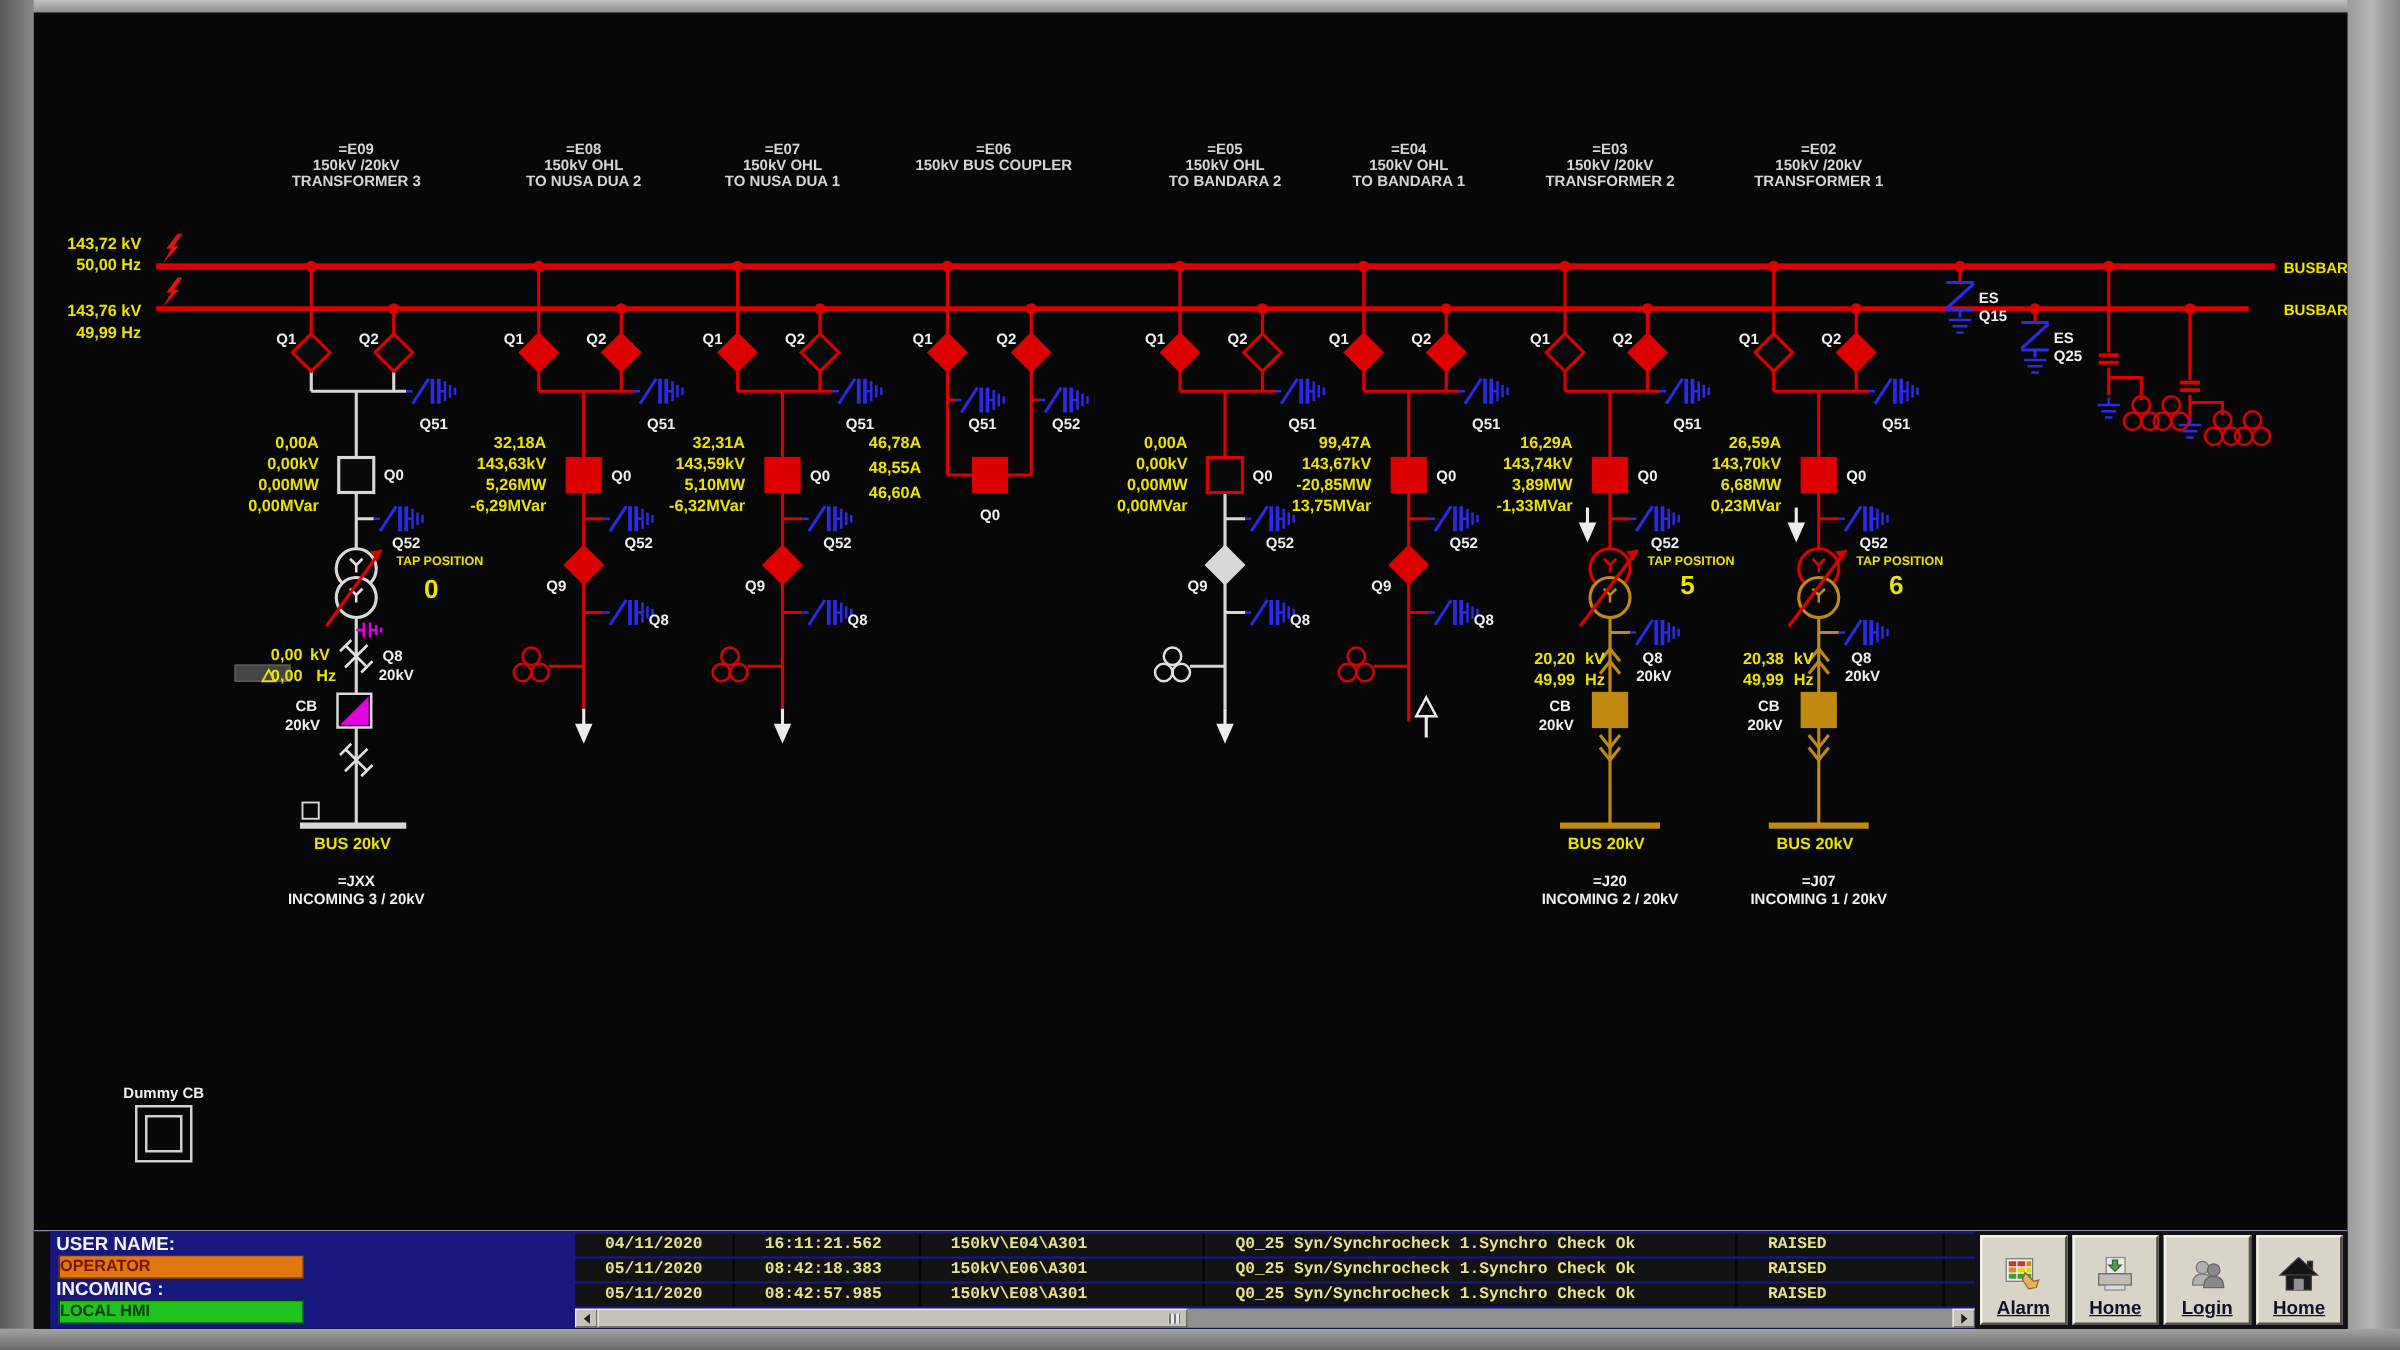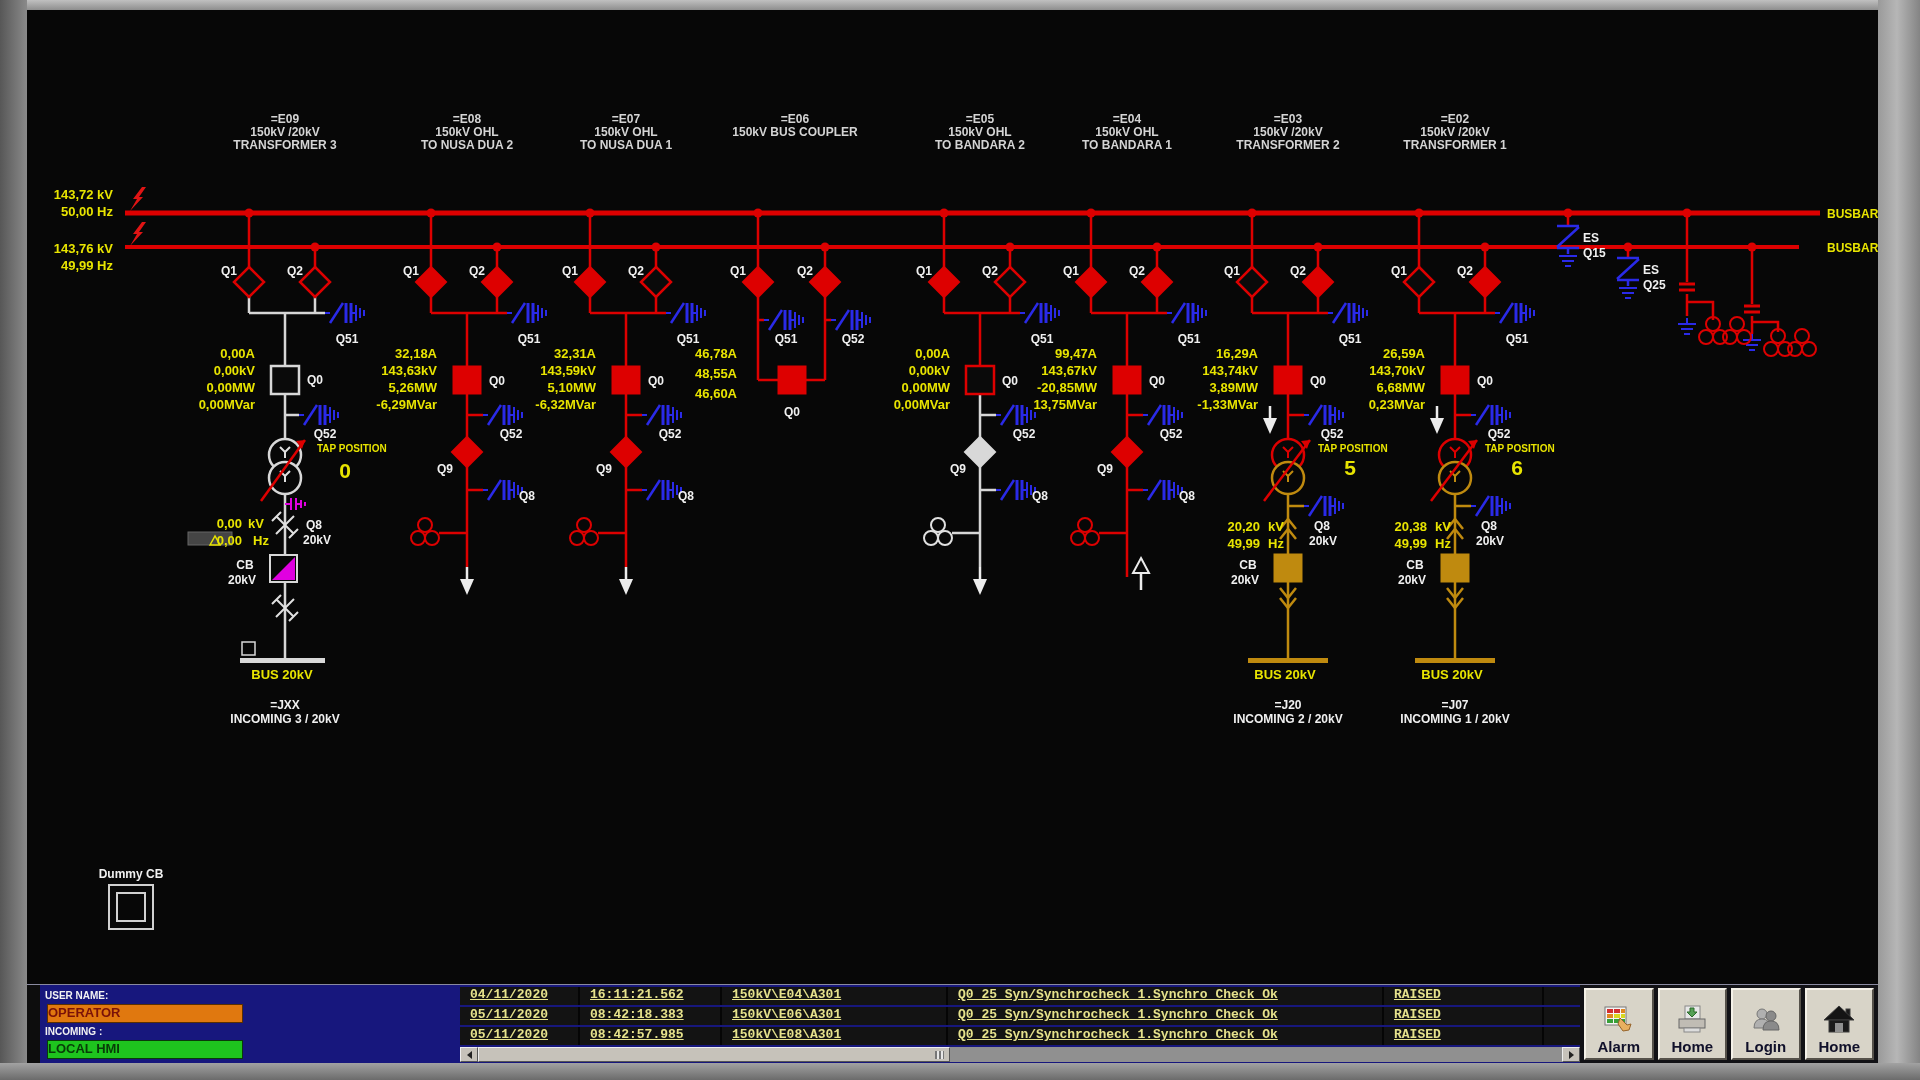--- a/index.html
+++ b/index.html
@@ -36,37 +36,37 @@
   .b-o{fill:#0a0a0a;stroke:#dd0000;stroke-width:2.5;}
   .b-ow{fill:#0a0a0a;stroke:#d8d8d8;stroke-width:2.5;}
   .b-a{fill:#bf8a0f;stroke:#bf8a0f;}
   .c-b{color:#2a2ae8;}.c-r{color:#dd0000;}.c-w{color:#e0e0e0;}.c-a{color:#bf8a0f;}
   .tc{fill:#070707;stroke-width:2.5;}
   .s-w{stroke:#d8d8d8;}.s-r{stroke:#dd0000;}.s-a{stroke:#bf8a0f;}
   
   .statusbar{position:absolute;left:0;bottom:0;width:100%;height:78px;background:#0d0d0d;border-top:1px solid #8a8aa0;display:flex;}
   .sb-panel{margin-left:13px;width:420px;background:#17177d;display:grid;grid-template-columns:1fr 1fr;padding:2px 0 2px 0;}
   .sb-col{display:flex;flex-direction:column;}
-  .sb-label{color:#f2f2f2;font-size:10px;font-weight:bold;height:17px;line-height:17px;padding-left:5px;white-space:nowrap;}
+  .sb-label{color:#f2f2f2;font-size:15px;font-weight:bold;height:17px;line-height:17px;padding-left:5px;white-space:nowrap;}
   .sb-box{height:17px;line-height:16px;margin:0 7px;text-align:left;font-size:13px;font-weight:bold;}
   .sb-orange{background:#e0780f;color:#7a1208;border:1px solid #5a3000;}
   .sb-green{background:#1ec41e;color:#083c08;border:1px solid #0a3a0a;}
   .sb-events{width:1120px;background:#17177d;padding-top:2px;}
   .ev-row{display:flex;height:18px;line-height:18px;background:#131313;margin-bottom:2px;color:#e6e28c;font:bold 13px "Liberation Mono",monospace;white-space:nowrap;}
-  .ev-row span{padding-left:10px;border-right:2px solid #050505;overflow:hidden;text-decoration:underline;}
+  .ev-row span{padding-left:24px;border-right:2px solid #050505;overflow:hidden;}
   .c-date{width:108px;}.c-time{width:130px;}.c-src{width:214px;}.c-msg{width:424px;}.c-st{width:148px;}.c-fill{flex:1;border-right:none !important;}
   .ev-scroll{height:15px;background:#8e8e8e;display:flex;margin-top:1px;}
   .sc-btn{width:16px;background:#c6c2ba;border:1px solid;border-color:#eee #555 #555 #eee;display:flex;align-items:center;justify-content:center;}
   .tri-l{width:0;height:0;border-top:4px solid transparent;border-bottom:4px solid transparent;border-right:5px solid #222;}
   .tri-r{width:0;height:0;border-top:4px solid transparent;border-bottom:4px solid transparent;border-left:5px solid #222;}
   .sc-thumb{width:470px;background:#c6c2ba;border:1px solid;border-color:#eee #555 #555 #eee;position:relative;}
   .sc-grip{position:absolute;right:5px;top:3px;width:9px;height:8px;background:repeating-linear-gradient(90deg,#777 0 2px,#e8e8e8 2px 4px);}
   .sc-track{flex:1;background:#909090;}
   .sb-buttons{flex:1;background:#121216;display:flex;gap:4px;padding:3px 4px;}
-  .hmi-btn{flex:1;background:#d8d4c8;border:2px solid;border-color:#f4f1e8 #55514a #55514a #f4f1e8;display:flex;flex-direction:column;align-items:center;justify-content:flex-end;padding:4px 0 3px;gap:3px;font:bold 15px "Liberation Sans",sans-serif;color:#10102a;cursor:default;}
+  .hmi-btn{flex:1;background:#d8d4c8;border:2px solid;border-color:#f4f1e8 #55514a #55514a #f4f1e8;display:flex;flex-direction:column;align-items:center;justify-content:flex-end;padding:4px 0 3px;gap:3px;font:bold 15px "Liberation Sans",sans-serif;color:#10102a;cursor:default;text-decoration:underline;}
 </style>
 </head>
 <body>
 
 <div class="bezel-top"></div>
 <div class="bezel-left"></div>
 <div class="bezel-right"></div>
 <div class="bezel-bottom"></div>
 
 <div class="screen">

